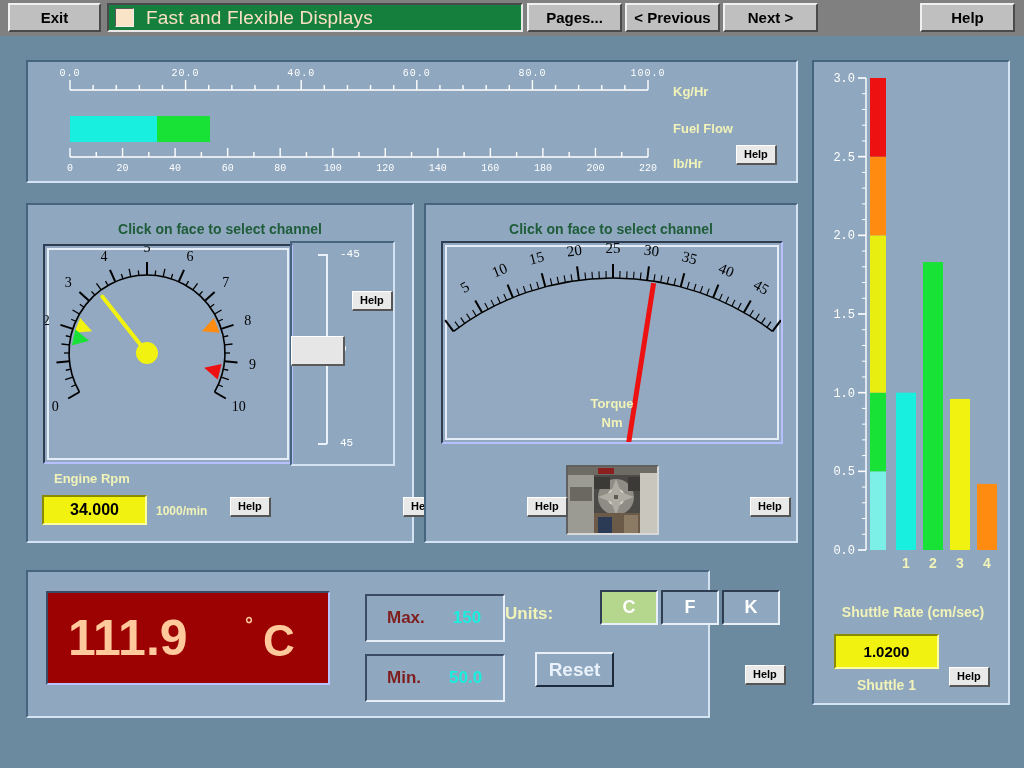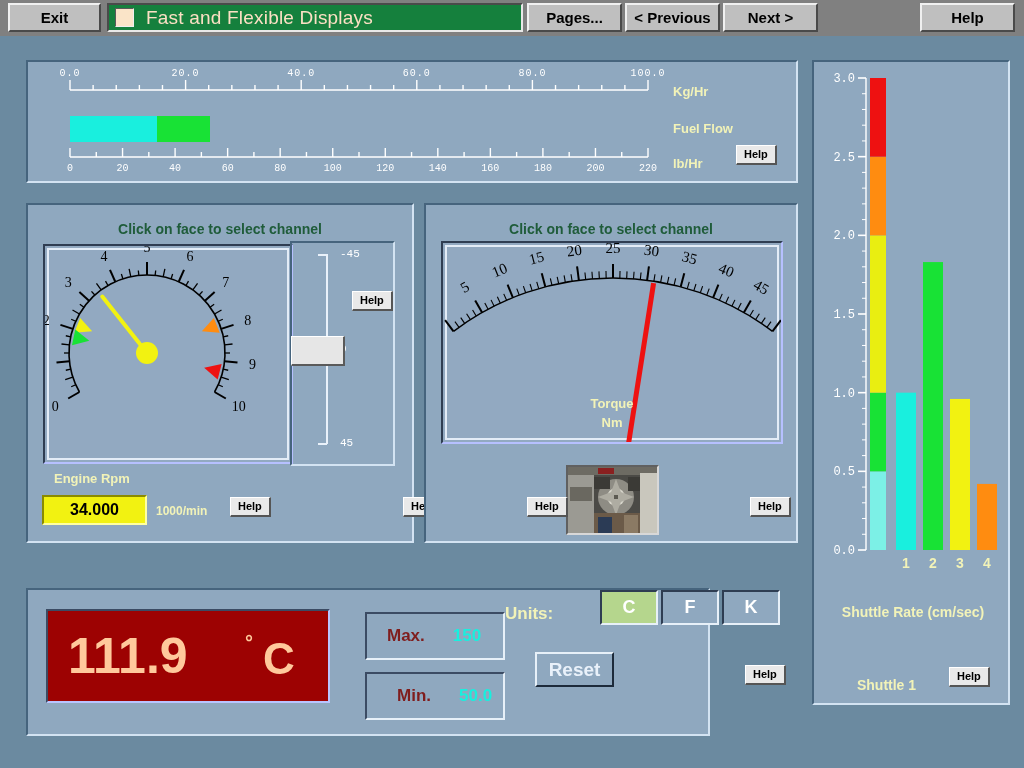--- a/index.html
+++ b/index.html
@@ -115,36 +115,36 @@
   #torque-unit{position:absolute;left:0;top:172px;width:100%;text-align:center;
     color:#f2f3b8;font-size:13px;font-weight:bold;}
   #engine-photo{position:absolute;left:566px;top:465px;width:93px;height:70px;
     border-top:2px solid #606060;border-left:2px solid #606060;
     border-right:2px solid #d8d8d8;border-bottom:2px solid #d8d8d8;
     box-sizing:border-box;overflow:hidden;background:#3a3a36;}
   #torque-help-left{position:absolute;left:527px;top:497px;}
   #torque-help-right{position:absolute;left:750px;top:497px;}
 
   
-  #temp-panel{left:26px;top:588px;width:684px;height:148px;}
+  #temp-panel{left:26px;top:570px;width:684px;height:148px;}
   #temp-display{left:18px;top:19px;width:284px;height:94px;background:#9d0202;
     border-top-color:#3b4b63;border-left-color:#3b4b63;
     border-right-color:#b9c4ff;border-bottom-color:#b9c4ff;}
   #temp-value{position:absolute;left:20px;top:16px;color:#ffc99c;font-size:50px;font-weight:bold;
     font-family:"Liberation Sans", sans-serif;}
   #temp-deg{position:absolute;left:197px;top:20px;color:#ffc99c;font-size:20px;font-weight:bold;}
   #temp-unit{position:absolute;left:215px;top:23px;color:#ffc99c;font-size:44px;font-weight:bold;}
   .minmax-box{position:absolute;width:140px;height:48px;box-sizing:border-box;
     border-top:2px solid #3b4b63;border-left:2px solid #3b4b63;
     border-right:2px solid #e7f0f8;border-bottom:2px solid #e7f0f8;
     display:flex;align-items:center;}
   .mm-label{color:#7f1d1d;font-size:17px;font-weight:bold;margin-left:20px;}
   .mm-value{color:#19efde;font-size:17px;font-weight:bold;margin-left:28px;}
   #max-box{left:337px;top:22px;}
-  #min-box{left:337px;top:82px;padding-left:10px;}
+  #min-box{left:337px;top:82px;}
   #units-label{position:absolute;left:505px;top:604px;color:#f2f3b8;font-size:17px;font-weight:bold;}
   .unit-btn{position:absolute;width:58px;height:35px;box-sizing:border-box;
     display:flex;align-items:center;justify-content:center;
     font-size:18px;font-weight:bold;cursor:pointer;
     border-top:2px solid #2e3d52;border-left:2px solid #2e3d52;
     border-right:2px solid #e7f0f8;border-bottom:2px solid #e7f0f8;}
   #unit-c{left:600px;top:590px;background:#b5d68d;color:#ffffff;}
   #unit-f{left:661px;top:590px;background:#8fa8bf;color:#ffffff;}
   #unit-k{left:722px;top:590px;background:#8fa8bf;color:#ffffff;}
   #reset-btn{position:absolute;left:518px;top:652px;width:79px;height:35px;background:#8fa8bf;
@@ -521,15 +521,16 @@
         <text x="74" y="500" fill="#f2f3b8" font-size="14" font-weight="bold" font-family="&quot;Liberation Sans&quot;, sans-serif" text-anchor="middle">1</text>
         <rect x="91" y="194.08" width="20" height="287.91999999999996" fill="#18e235"></rect>
         <text x="101" y="500" fill="#f2f3b8" font-size="14" font-weight="bold" font-family="&quot;Liberation Sans&quot;, sans-serif" text-anchor="middle">2</text>
         <rect x="118" y="330.96" width="20" height="151.04000000000002" fill="#f2f211"></rect>
         <text x="128" y="500" fill="#f2f3b8" font-size="14" font-weight="bold" font-family="&quot;Liberation Sans&quot;, sans-serif" text-anchor="middle">3</text>
         <rect x="145" y="415.92" width="20" height="66.07999999999998" fill="#ff8c10"></rect>
         <text x="155" y="500" fill="#f2f3b8" font-size="14" font-weight="bold" font-family="&quot;Liberation Sans&quot;, sans-serif" text-anchor="middle">4</text>
       </svg>
   </div>
   <div id="chart-xlabel">Shuttle Rate (cm/sec)</div>
+  <div id="shuttle-box">1.0200</div>
   <div id="shuttle-label">Shuttle 1</div>
   <div class="helpbtn" id="shuttle-help">Help</div>
 </div>
 
 </body></html>

